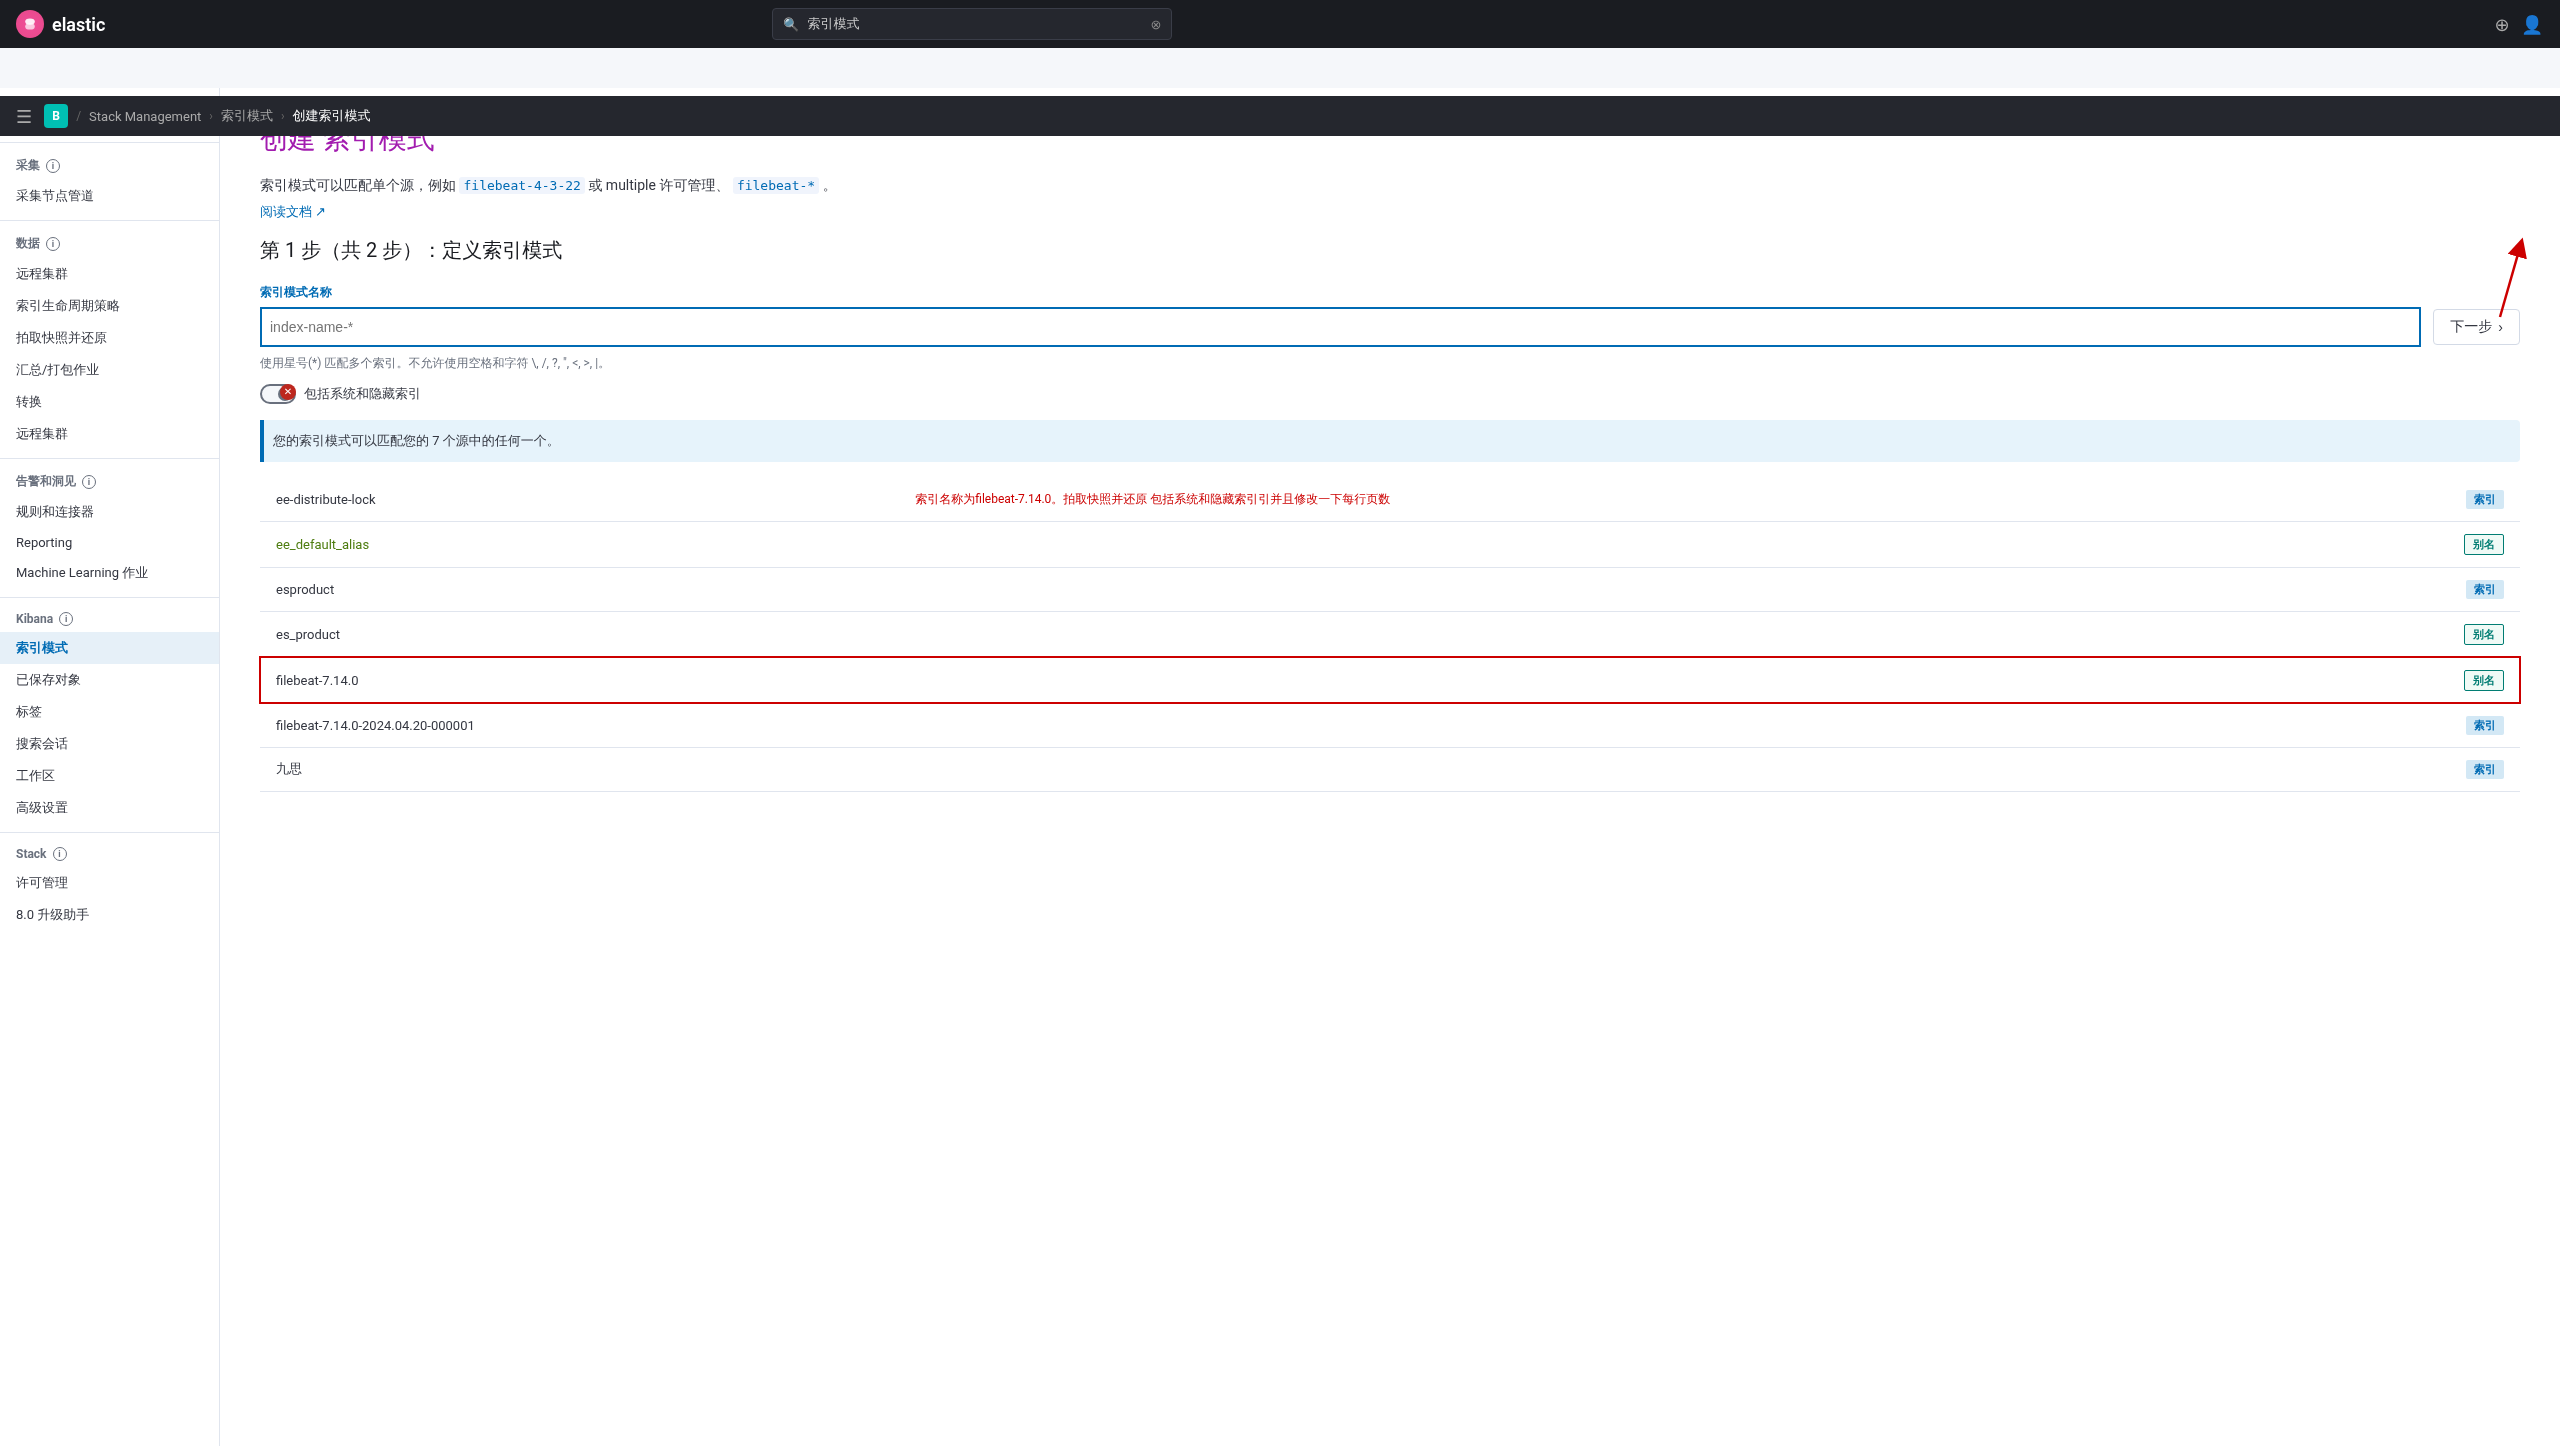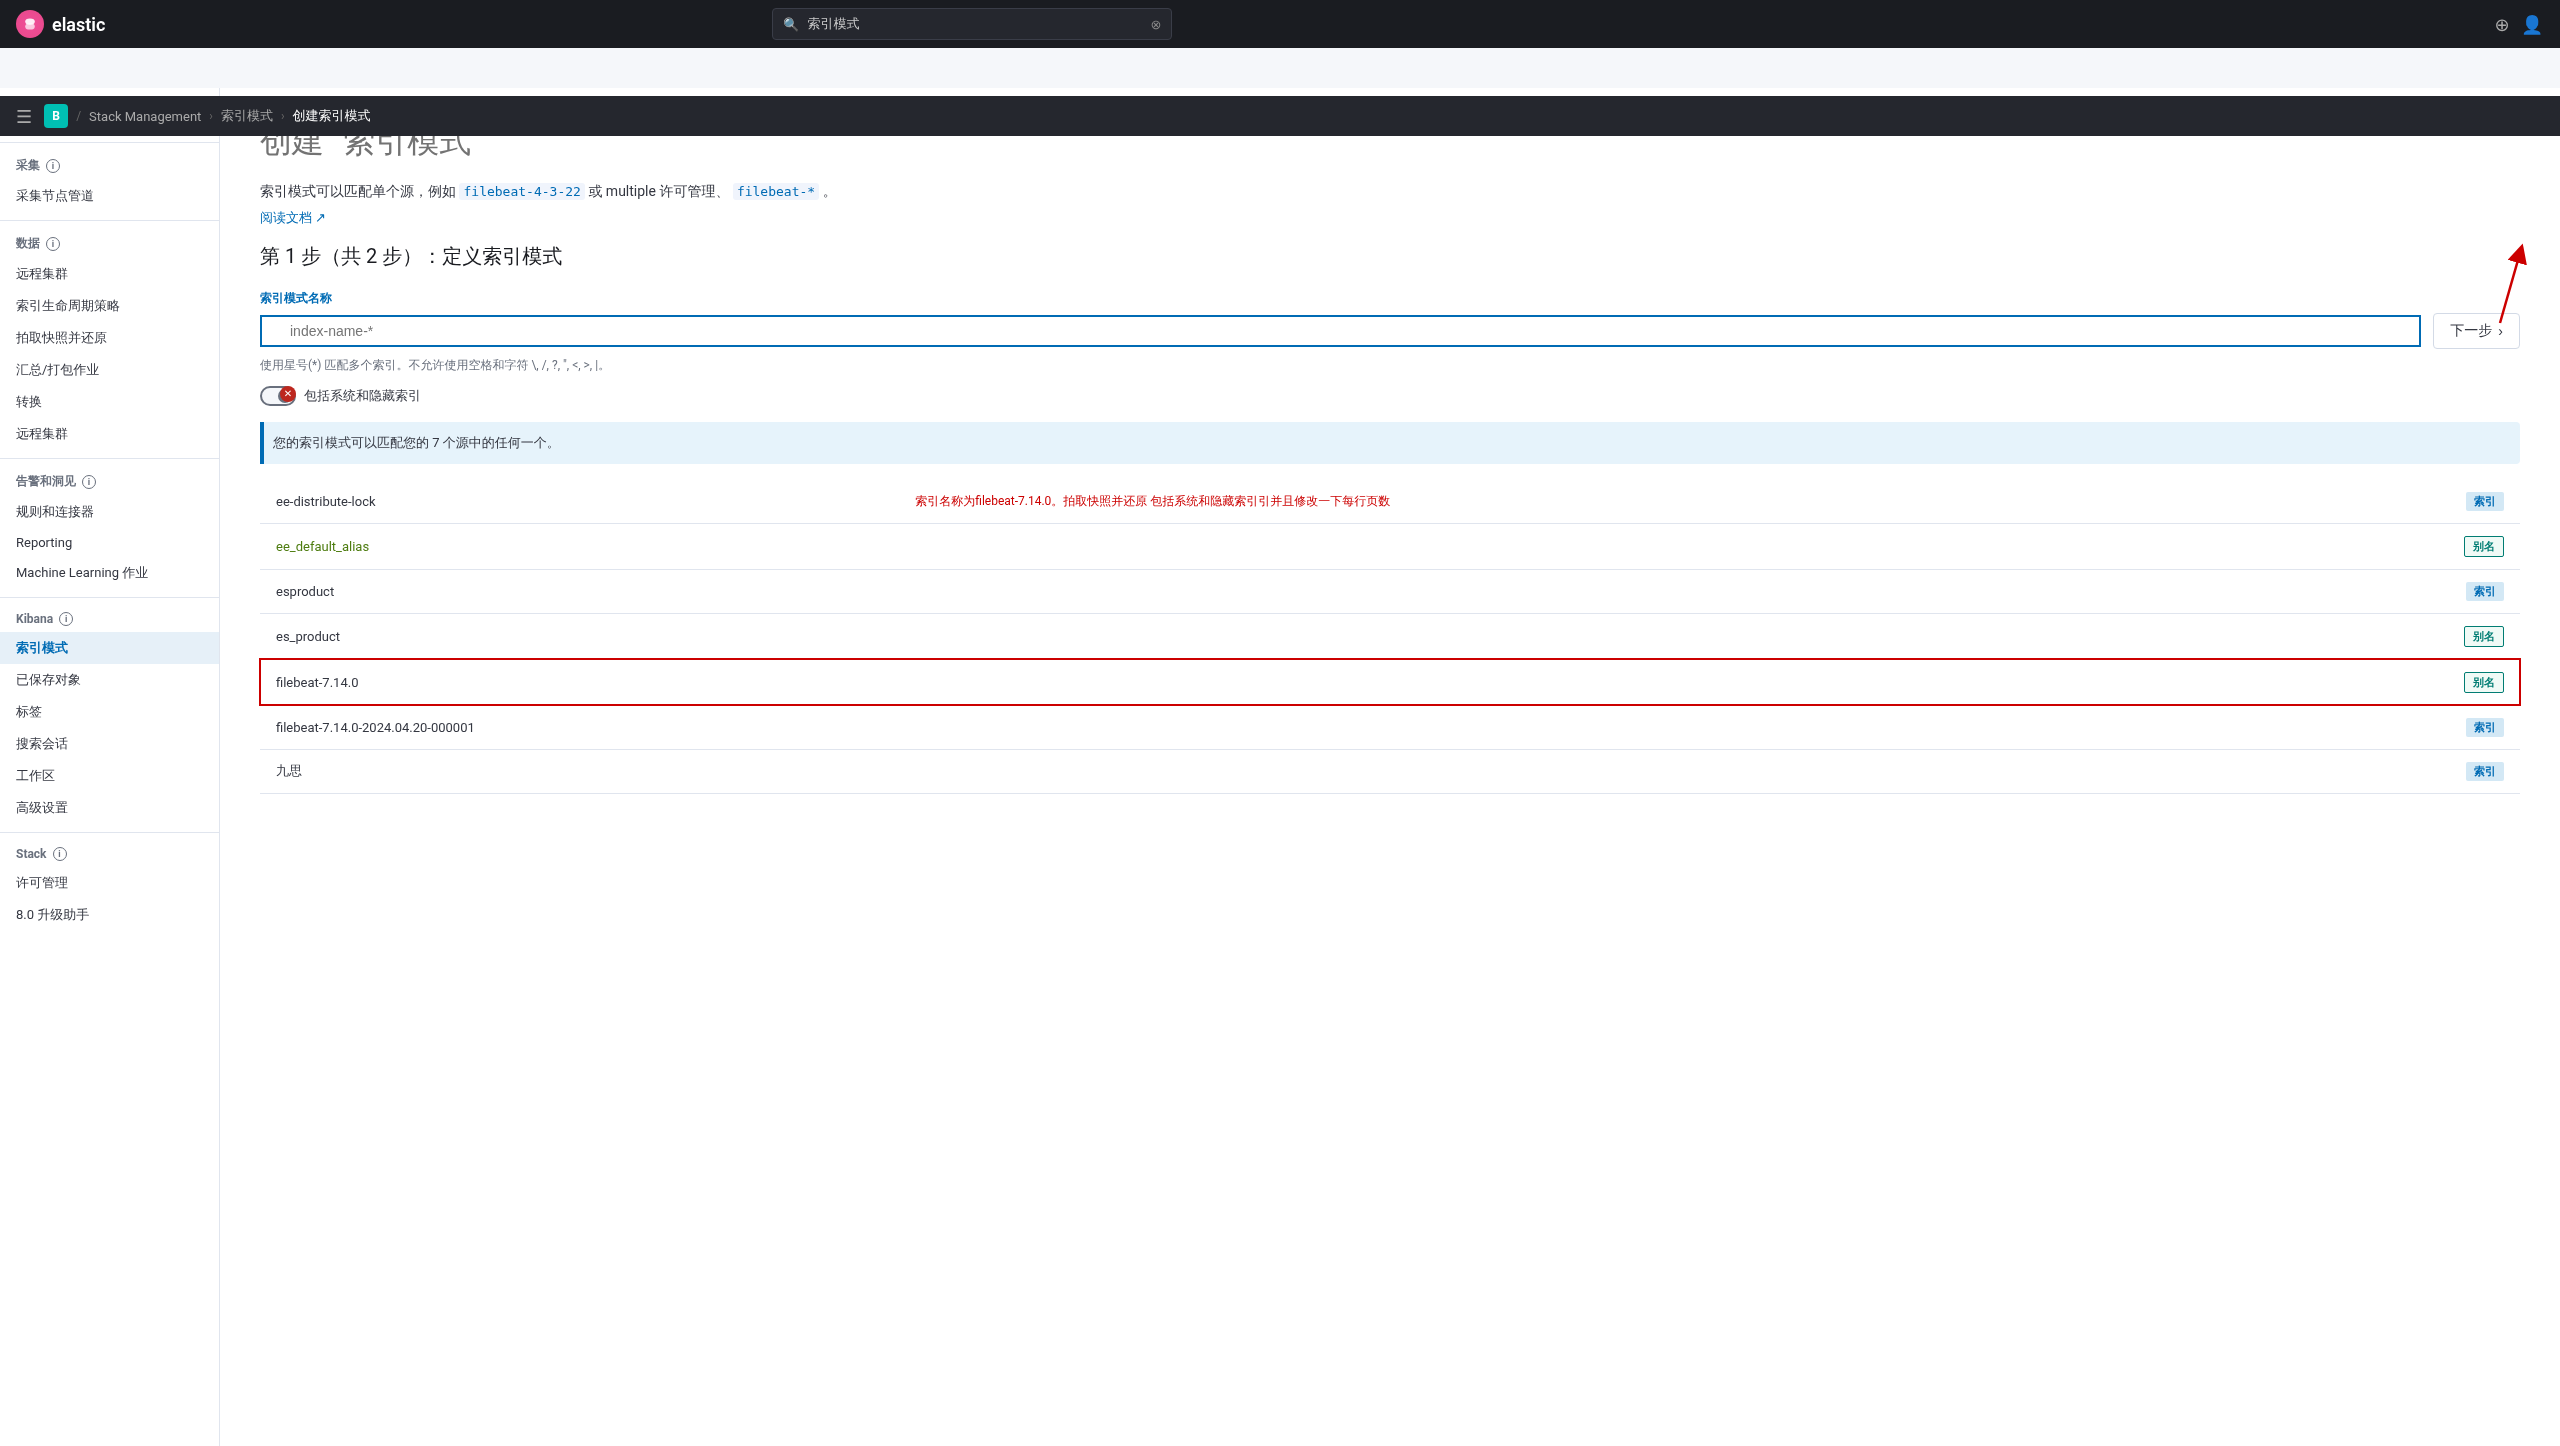--- a/index.html
+++ b/index.html
@@ -105,25 +105,24 @@
     }
 
     
     .main-content {
       flex: 1;
       padding: 32px 40px;
       background: white;
       overflow-y: auto;
     }
     .page-title {
-      font-size: 32px;
+      font-size: 28px;
       font-weight: 300;
-      color: #737373;
+      color: #a21caf;
       margin-bottom: 16px;
-      font-family: Liberation Mono, monospace;
     }
     .page-description {
       font-size: 14px;
       color: #343741;
       margin-bottom: 6px;
       line-height: 1.6;
     }
     .code-inline {
       font-family: monospace;
       font-size: 13px;
@@ -151,24 +150,24 @@
       display: block;
     }
     .text-input-wrapper {
       display: flex;
       align-items: center;
       gap: 12px;
       margin-bottom: 8px;
     }
     .text-input {
       flex: 1;
-      height: 32px;
+      height: 40px;
       border: 2px solid #006bb4;
       border-radius: 0;
-      padding: 0 28px;
+      padding: 0 8px;
       font-size: 14px;
       color: #343741;
       outline: none;
     }
     .next-btn {
       display: flex; align-items: center; gap: 6px;
       padding: 8px 16px;
       background: white;
       border: 1px solid #d3dae6;
       border-radius: 4px;

